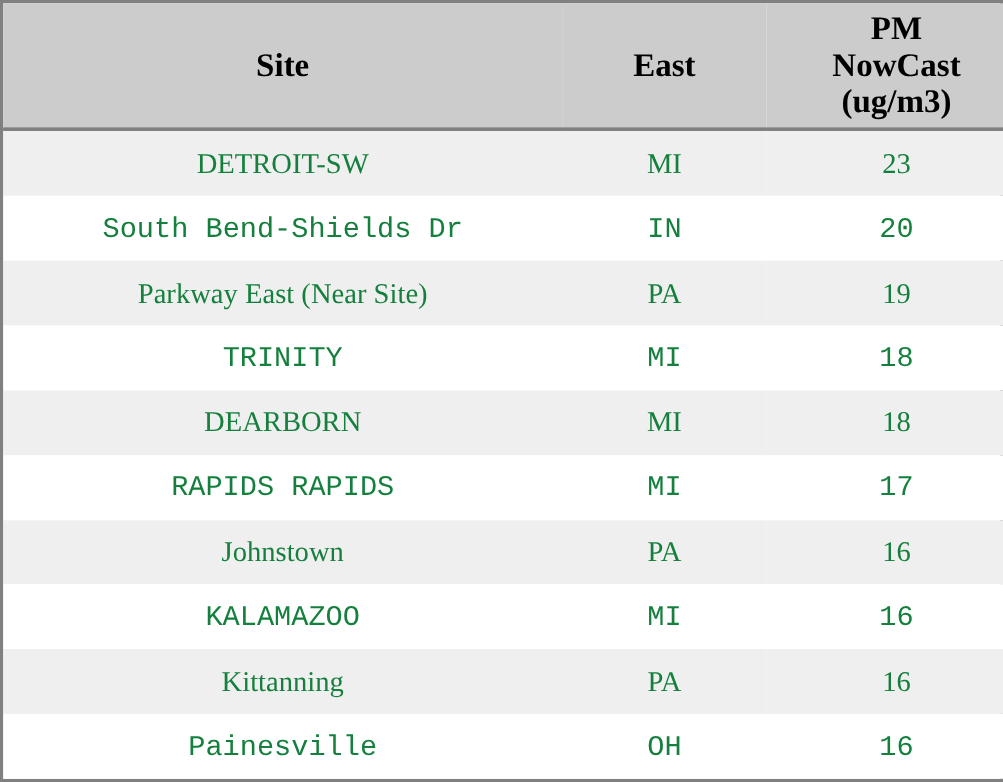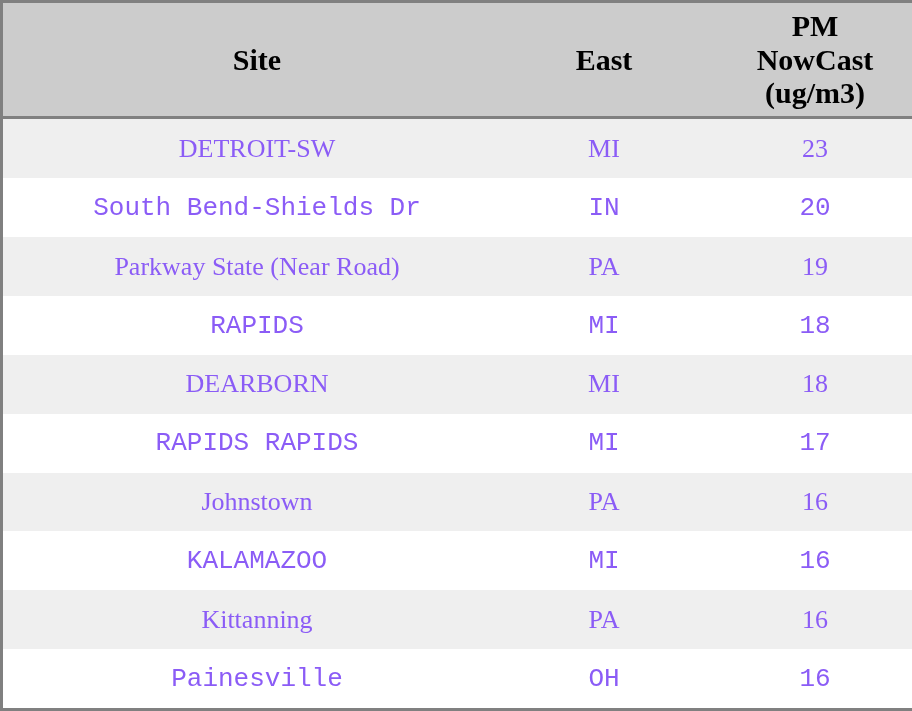--- a/index.html
+++ b/index.html
@@ -37,21 +37,21 @@
     padding: 6px 4px;
     border-bottom: 3px solid #808080;
     line-height: 1.12;
   }
   th.col-site { width: 500px; margin-top: 28px; }
   th.col-state { width: 178px; }
   th.col-value { width: 228px; }
 
   tbody td {
     font-size: 26px;
-    color: #8b5cf6;
+    color: #15803d;
     text-align: center;
     vertical-align: middle;
     padding: 4px 6px;
     border: none;
     font-family: "Liberation Serif", serif;
   }
   tbody tr.odd td {
     background: #efefef;
   }
   tbody tr.even td {
@@ -80,26 +80,26 @@
         <td>DETROIT-SW</td>
         <td>MI</td>
         <td>23</td>
       </tr>
       <tr class="even">
         <td>South Bend-Shields Dr</td>
         <td>IN</td>
         <td>20</td>
       </tr>
       <tr class="odd">
-        <td>Parkway State (Near Road)</td>
+        <td>Parkway East (Near Site)</td>
         <td>PA</td>
         <td>19</td>
       </tr>
       <tr class="even">
-        <td>RAPIDS</td>
+        <td>TRINITY</td>
         <td>MI</td>
         <td>18</td>
       </tr>
       <tr class="odd">
         <td>DEARBORN</td>
         <td>MI</td>
         <td>18</td>
       </tr>
       <tr class="even">
         <td>RAPIDS RAPIDS</td>

